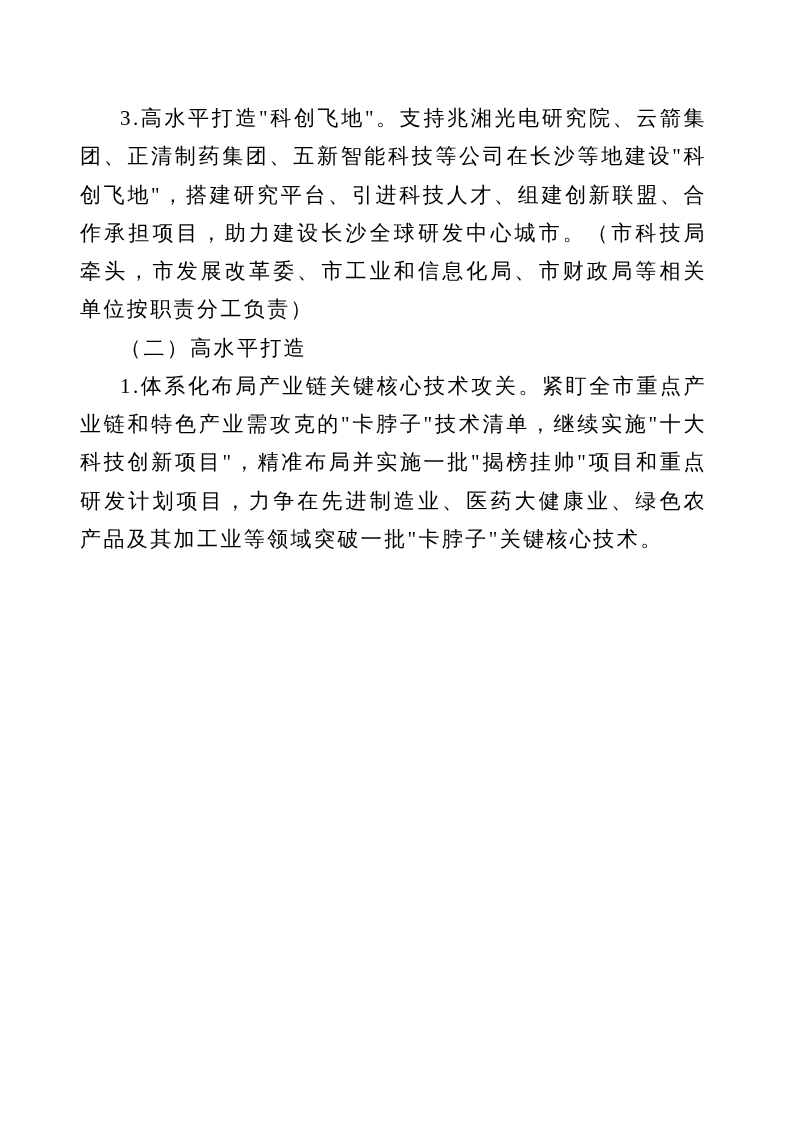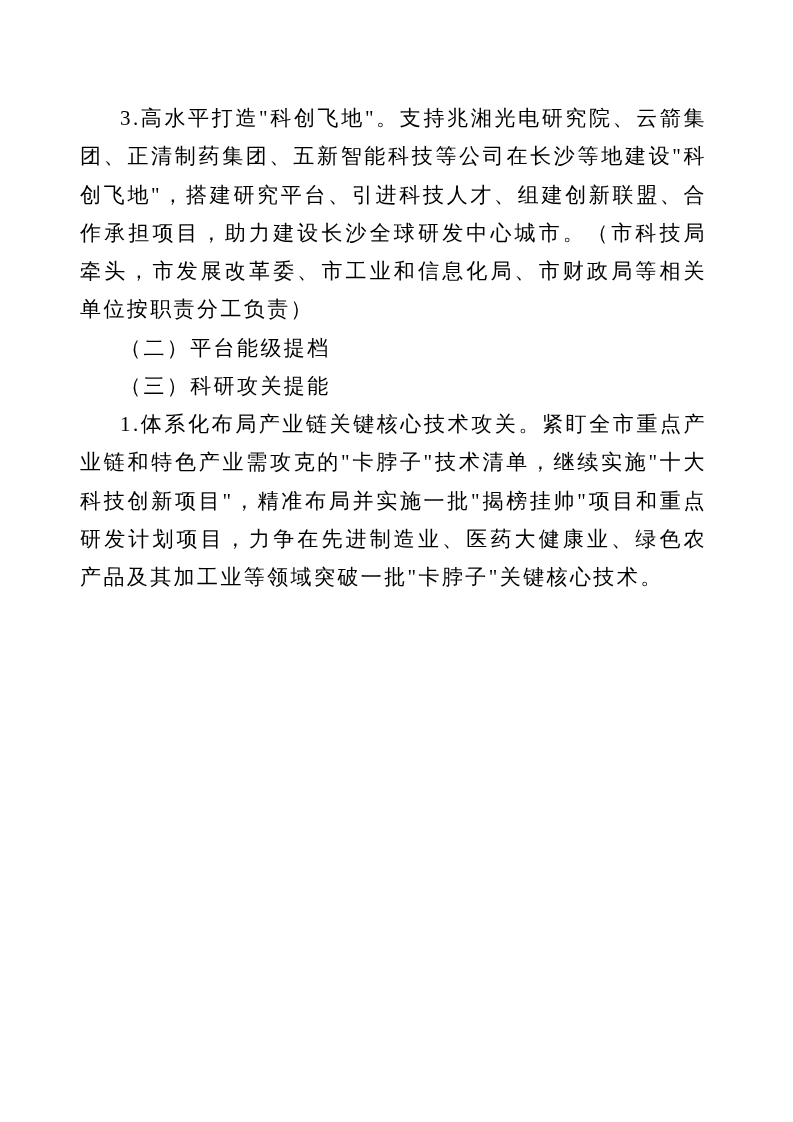--- a/index.html
+++ b/index.html
@@ -30,16 +30,15 @@
     margin: 0;
     padding: 0;
     text-indent: 40px;
   }
 </style>
 </head>
 <body>
 
 <div class="page">
   <p>3.高水平打造"科创飞地"。支持兆湘光电研究院、云箭集团、正清制药集团、五新智能科技等公司在长沙等地建设"科创飞地"，搭建研究平台、引进科技人才、组建创新联盟、合作承担项目，助力建设长沙全球研发中心城市。（市科技局牵头，市发展改革委、市工业和信息化局、市财政局等相关单位按职责分工负责）</p>
-  <p>（二）平台能级提档</p>
-  <p>（三）科研攻关提能</p>
+  <p>（二）高水平打造</p>
   <p>1.体系化布局产业链关键核心技术攻关。紧盯全市重点产业链和特色产业需攻克的"卡脖子"技术清单，继续实施"十大科技创新项目"，精准布局并实施一批"揭榜挂帅"项目和重点研发计划项目，力争在先进制造业、医药大健康业、绿色农产品及其加工业等领域突破一批"卡脖子"关键核心技术。</p>
 </div>
 
 </body></html>

